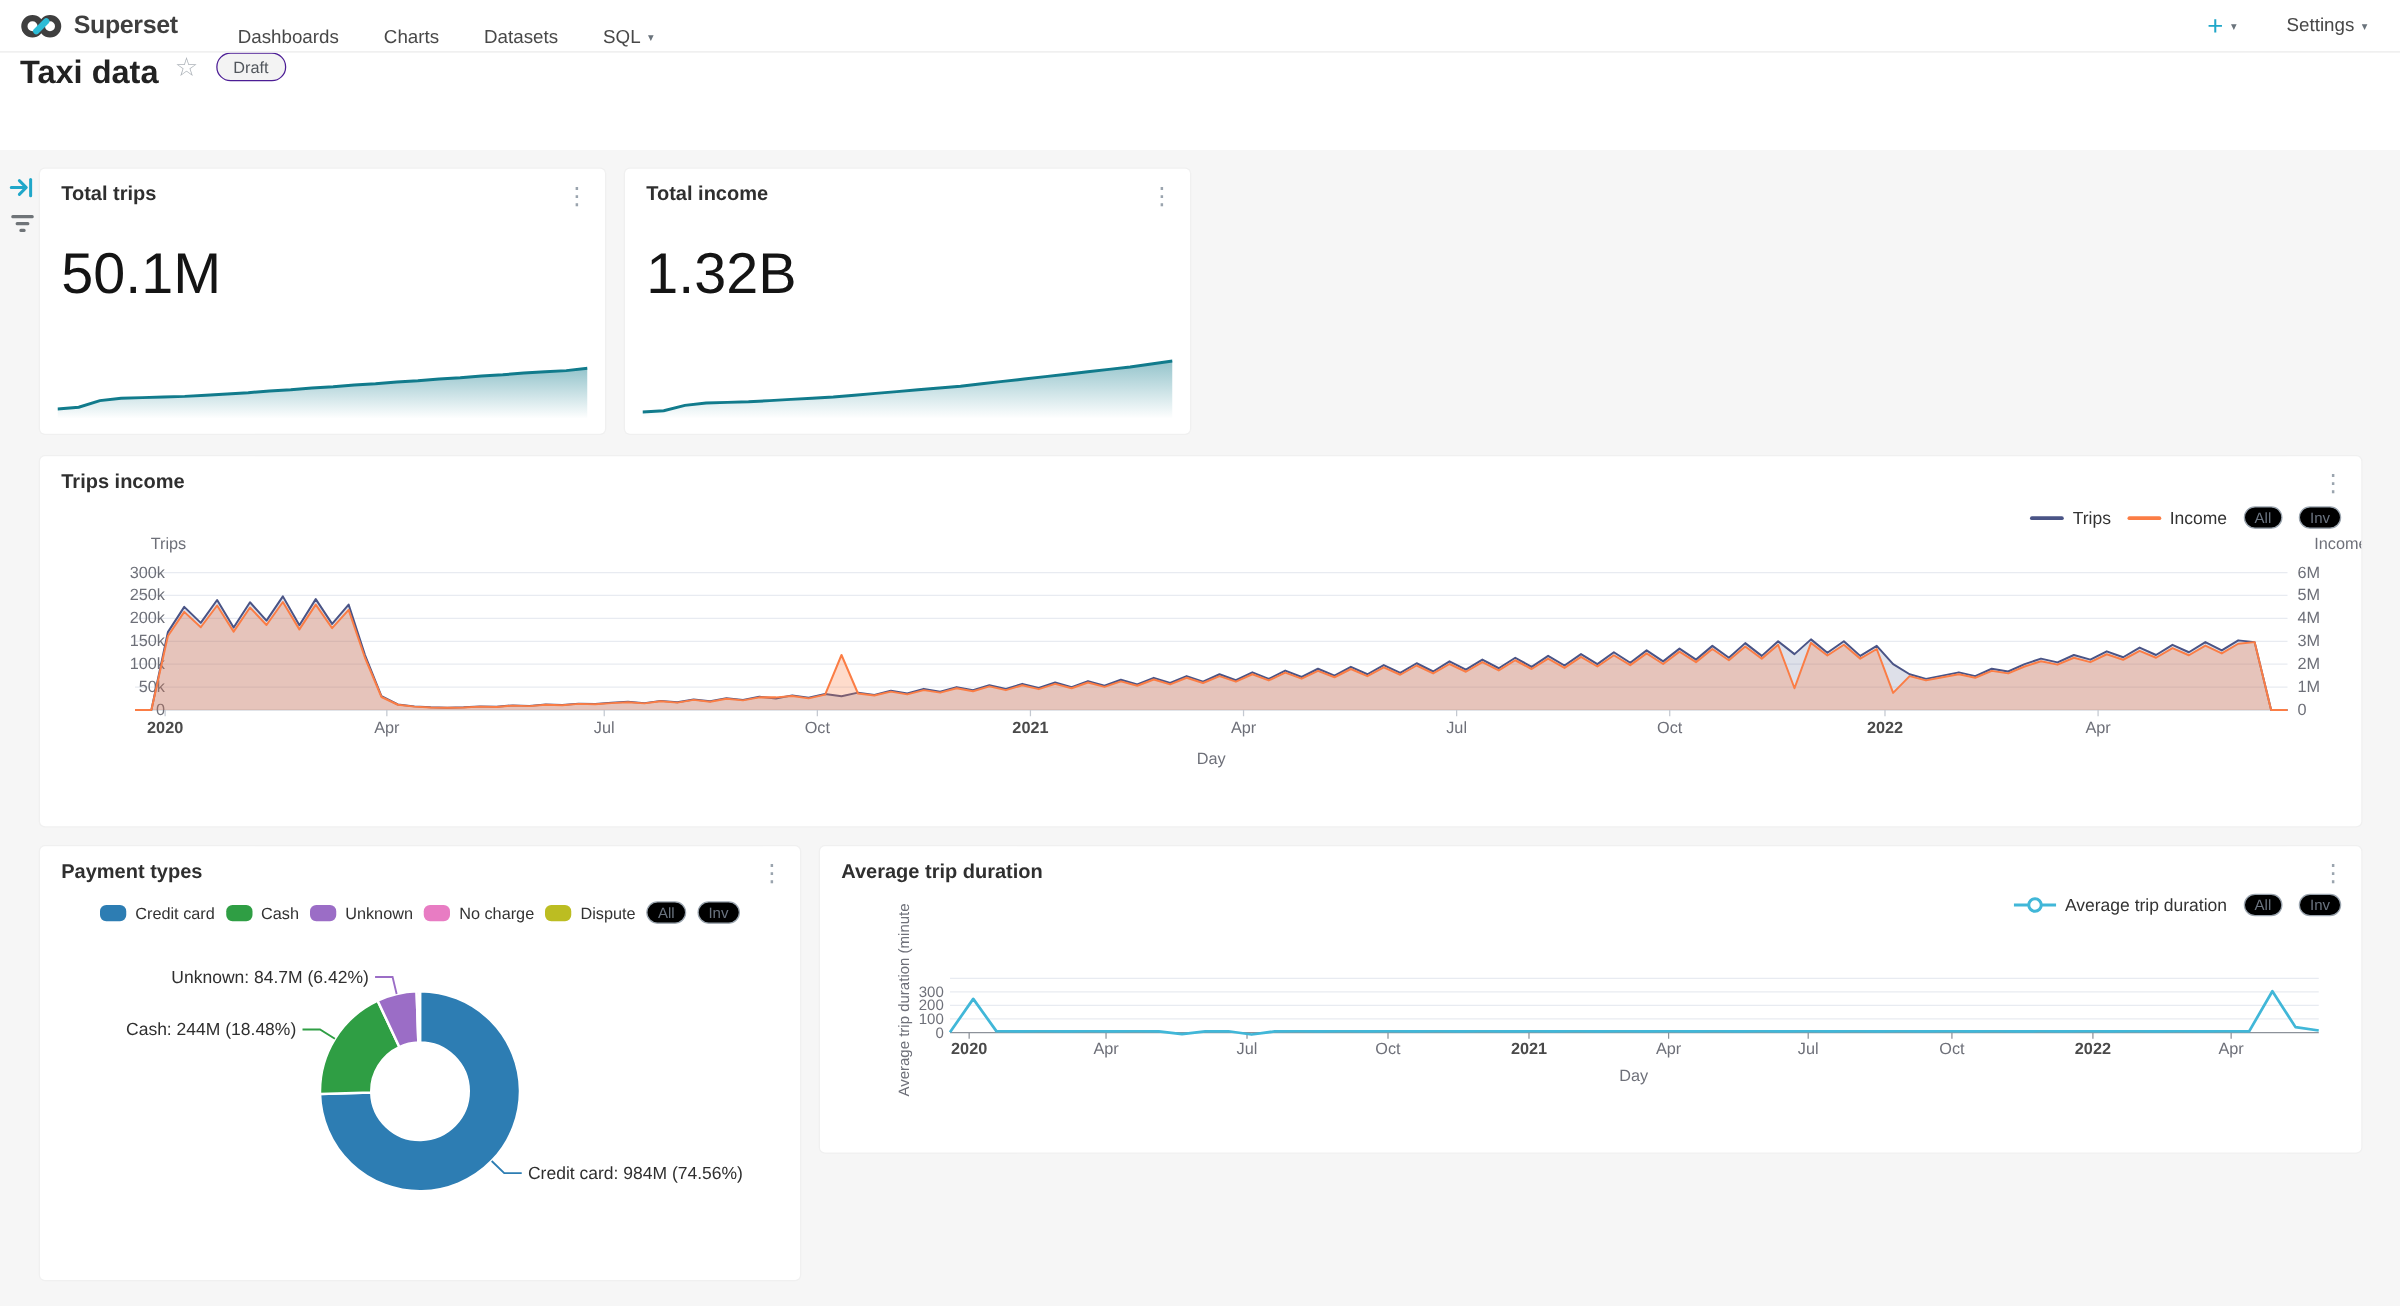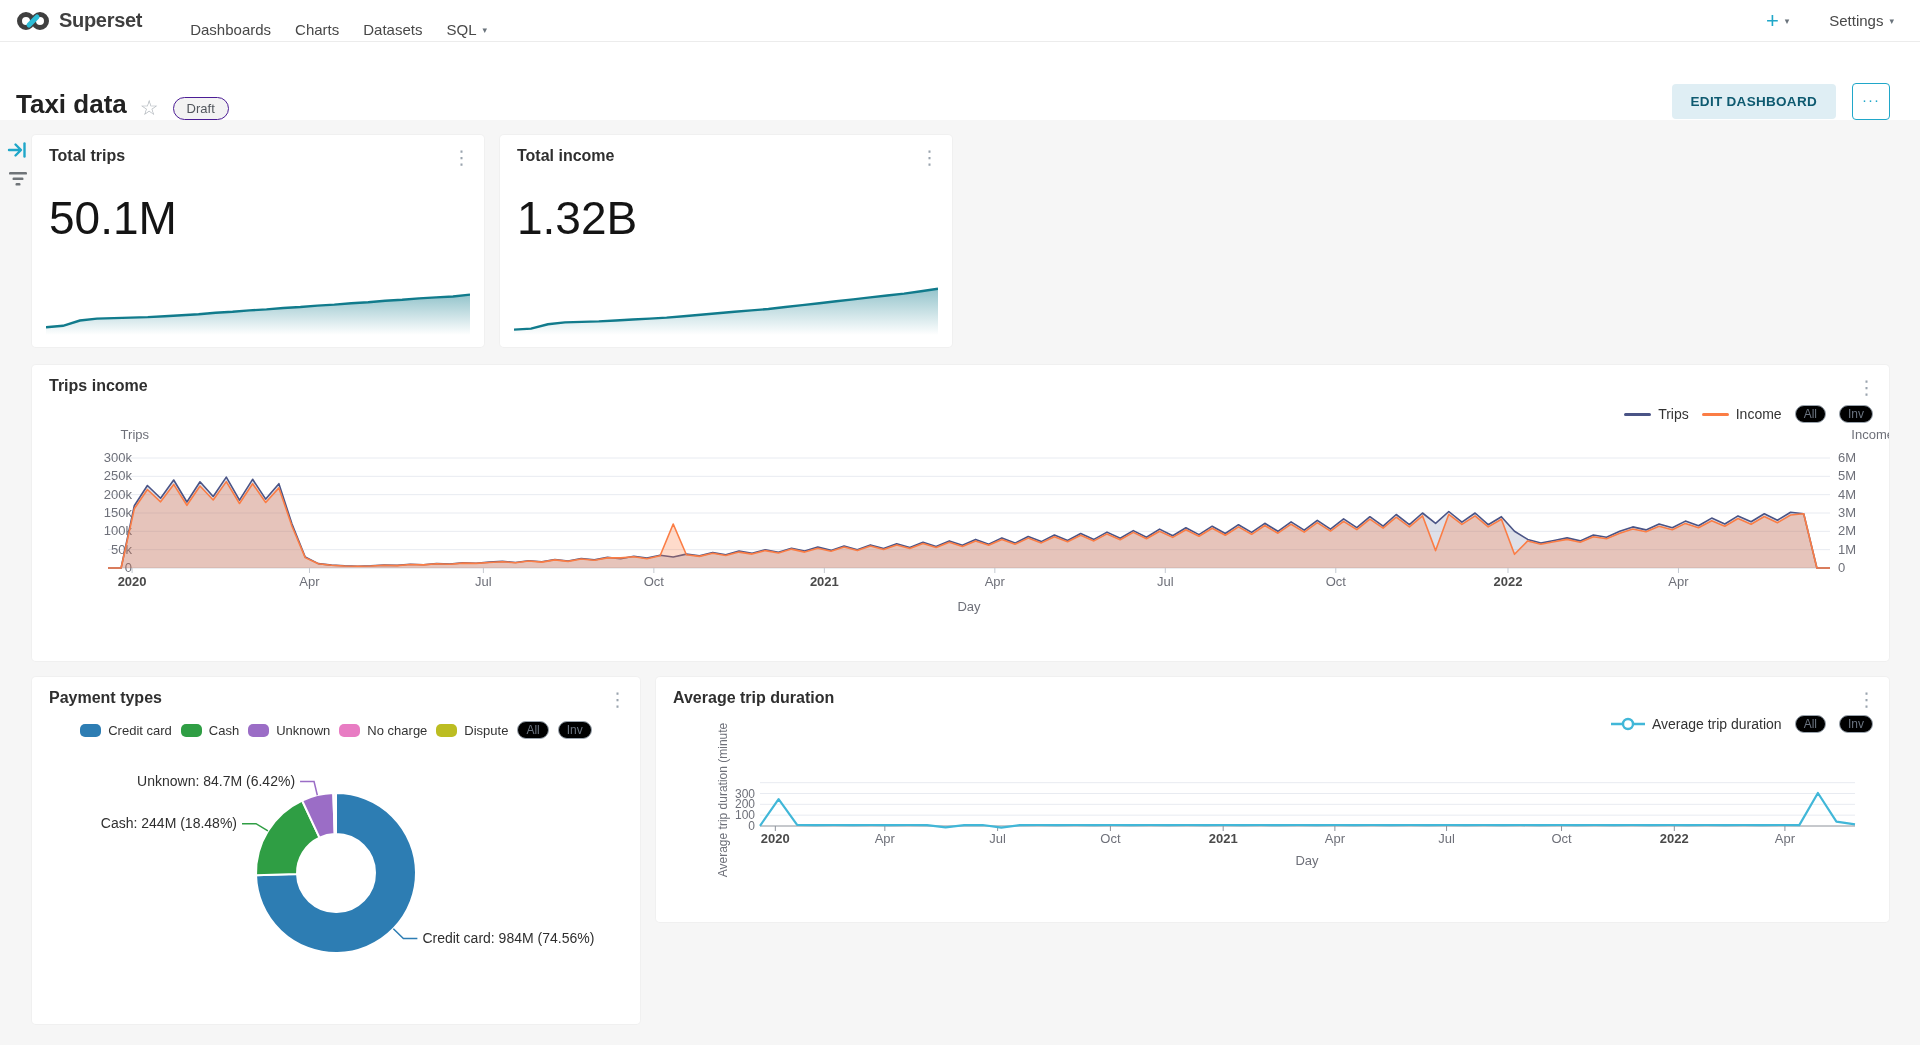--- a/index.html
+++ b/index.html
@@ -4,28 +4,28 @@
 <style>
   html,body{margin:0;padding:0;background:#f6f6f6;}
   body{width:1920px;height:1045px;position:relative;overflow:hidden;
        font-family:"Liberation Sans",sans-serif;color:#333;}
   
   .hdr{position:absolute;top:0;left:0;right:0;height:42px;background:#fff;
        border-bottom:1px solid #ececec;display:flex;align-items:center;
        padding:0 26px 0 16px;box-sizing:border-box;z-index:5;}
   .brand{display:flex;align-items:center;gap:9px;margin-right:48px;cursor:pointer;}
   .brand b{font-size:20px;color:#3f3f3f;letter-spacing:-.3px;}
-  .nav{display:flex;gap:24px;margin-top:18px;}
+  .nav{display:flex;gap:36px;margin-top:18px;}
   .nav-item{font-size:15px;color:#484848;cursor:pointer;display:flex;align-items:center;gap:6px;}
   .hdr-right{margin-left:auto;display:flex;align-items:center;gap:40px;}
   .plus{color:#20a7c9;font-size:22px;font-weight:400;line-height:1;}
   .caret{font-size:9px;color:#6a737c;}
   
   .titlebar{position:absolute;top:42px;left:0;right:0;height:78px;background:#fff;
-            display:flex;align-items:flex-end;padding:0 16px;box-sizing:border-box;}
+            display:flex;align-items:flex-start;padding:0 16px;box-sizing:border-box;}
   .page-title{font-size:26px;font-weight:700;color:#222;}
   .star{color:#aeb4ba;font-size:21px;margin-left:13px;cursor:pointer;}
   .badge{margin-left:14px;font-size:13px;color:#51565c;background:#f3f3f3;
          border:1px solid #4c1d95;border-radius:12px;padding:3px 13px;}
   .tb-right{margin-left:auto;display:flex;gap:16px;align-items:center;padding-right:14px;}
   .edit-btn{background:#dfeef4;color:#0e5a70;font-weight:700;font-size:13.5px;
             padding:10px 19px;border-radius:4px;letter-spacing:.3px;cursor:pointer;border:none;}
   .more-btn{border:1px solid #20a7c9;color:#20a7c9;border-radius:4px;background:#fff;
             font-size:15px;line-height:1;padding:8px 9px 12px 9px;cursor:pointer;letter-spacing:1px;}
   
@@ -82,24 +82,20 @@
       <span>Settings</span>
       <span class="caret">▾</span>
     </div>
   </div>
 </header>
 
 <div class="titlebar">
   <span class="page-title">Taxi data</span>
   <span class="star">☆</span>
   <span class="badge">Draft</span>
-  <div class="tb-right">
-    <button class="edit-btn">EDIT DASHBOARD</button>
-    <button class="more-btn">···</button>
-  </div>
 </div>
 
 <svg class="rail-icon" style="left:7px;top:139px" width="22" height="22" viewBox="0 0 22 22">
   <path d="M2 11 h11 M8.5 5.5 L14 11 l-5.5 5.5" fill="none" stroke="#20a7c9" stroke-width="2.4" stroke-linecap="round" stroke-linejoin="round"></path>
   <line x1="17.5" y1="4.5" x2="17.5" y2="17.5" stroke="#20a7c9" stroke-width="2.4" stroke-linecap="round"></line>
 </svg>
 <svg class="rail-icon" style="left:8px;top:170px" width="20" height="18" viewBox="0 0 20 18">
   <rect x="1" y="2" width="18" height="2.6" rx="1.2" fill="#6f7478"></rect>
   <rect x="4.5" y="7.5" width="11" height="2.6" rx="1.2" fill="#6f7478"></rect>
   <rect x="7.5" y="13" width="5" height="2.6" rx="1.2" fill="#6f7478"></rect>

